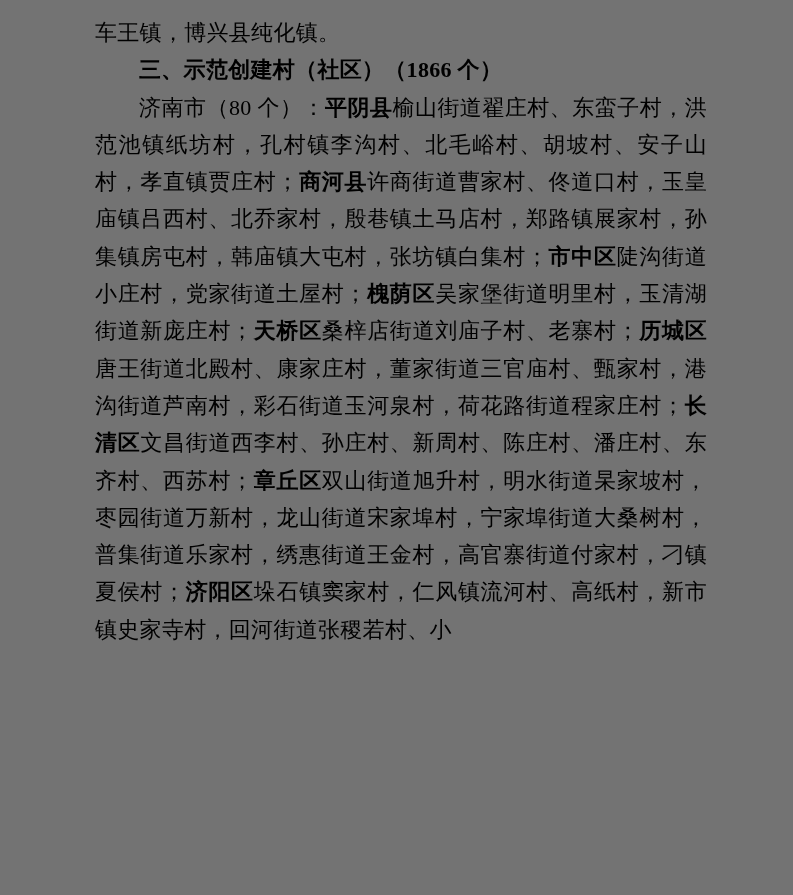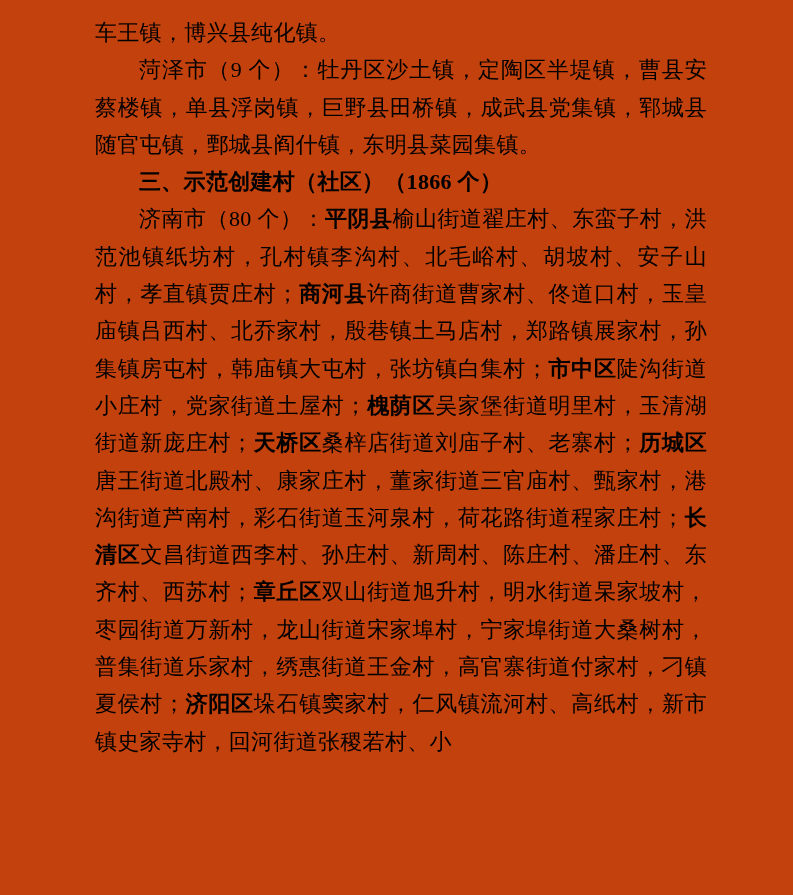--- a/index.html
+++ b/index.html
@@ -10,21 +10,21 @@
   body {
     width: 793px;
     height: 895px;
     overflow: hidden;
   }
   .page {
     box-sizing: border-box;
     width: 793px;
     height: 895px;
     padding: 14px 86px 0 95px;
-    background: #c2410c;
+    background: #737373;
   }
   .doc-body {
     width: 612px;
   }
   .para {
     margin: 0;
     padding: 0;
     font-family: "Liberation Serif", "DejaVu Serif", serif;
     font-size: 22px;
     line-height: 37.3px;
@@ -40,17 +40,16 @@
   .run.bold {
     font-weight: bold;
   }
 </style>
 </head>
 <body>
 
 <div class="page">
   <div class="doc-body">
       <p class="para"><span class="run">车王镇，博兴县纯化镇。</span></p>
-      <p class="para indent"><span class="run">菏泽市（9 个）：牡丹区沙土镇，定陶区半堤镇，曹县安蔡楼镇，单县浮岗镇，巨野县田桥镇，成武县党集镇，郓城县随官屯镇，鄄城县阎什镇，东明县菜园集镇。</span></p>
       <p class="para indent"><span class="run bold">三、示范创建村（社区）（1866 个）</span></p>
       <p class="para indent"><span class="run">济南市（80 个）：</span><span class="run bold">平阴县</span><span class="run">榆山街道翟庄村、东蛮子村，洪范池镇纸坊村，孔村镇李沟村、北毛峪村、胡坡村、安子山村，孝直镇贾庄村；</span><span class="run bold">商河县</span><span class="run">许商街道曹家村、佟道口村，玉皇庙镇吕西村、北乔家村，殷巷镇土马店村，郑路镇展家村，孙集镇房屯村，韩庙镇大屯村，张坊镇白集村；</span><span class="run bold">市中区</span><span class="run">陡沟街道小庄村，党家街道土屋村；</span><span class="run bold">槐荫区</span><span class="run">吴家堡街道明里村，玉清湖街道新庞庄村；</span><span class="run bold">天桥区</span><span class="run">桑梓店街道刘庙子村、老寨村；</span><span class="run bold">历城区</span><span class="run">唐王街道北殿村、康家庄村，董家街道三官庙村、甄家村，港沟街道芦南村，彩石街道玉河泉村，荷花路街道程家庄村；</span><span class="run bold">长清区</span><span class="run">文昌街道西李村、孙庄村、新周村、陈庄村、潘庄村、东齐村、西苏村；</span><span class="run bold">章丘区</span><span class="run">双山街道旭升村，明水街道杲家坡村，枣园街道万新村，龙山街道宋家埠村，宁家埠街道大桑树村，普集街道乐家村，绣惠街道王金村，高官寨街道付家村，刁镇夏侯村；</span><span class="run bold">济阳区</span><span class="run">垛石镇窦家村，仁风镇流河村、高纸村，新市镇史家寺村，回河街道张稷若村、小</span></p>
     </div>
 </div>
 
 </body></html>

